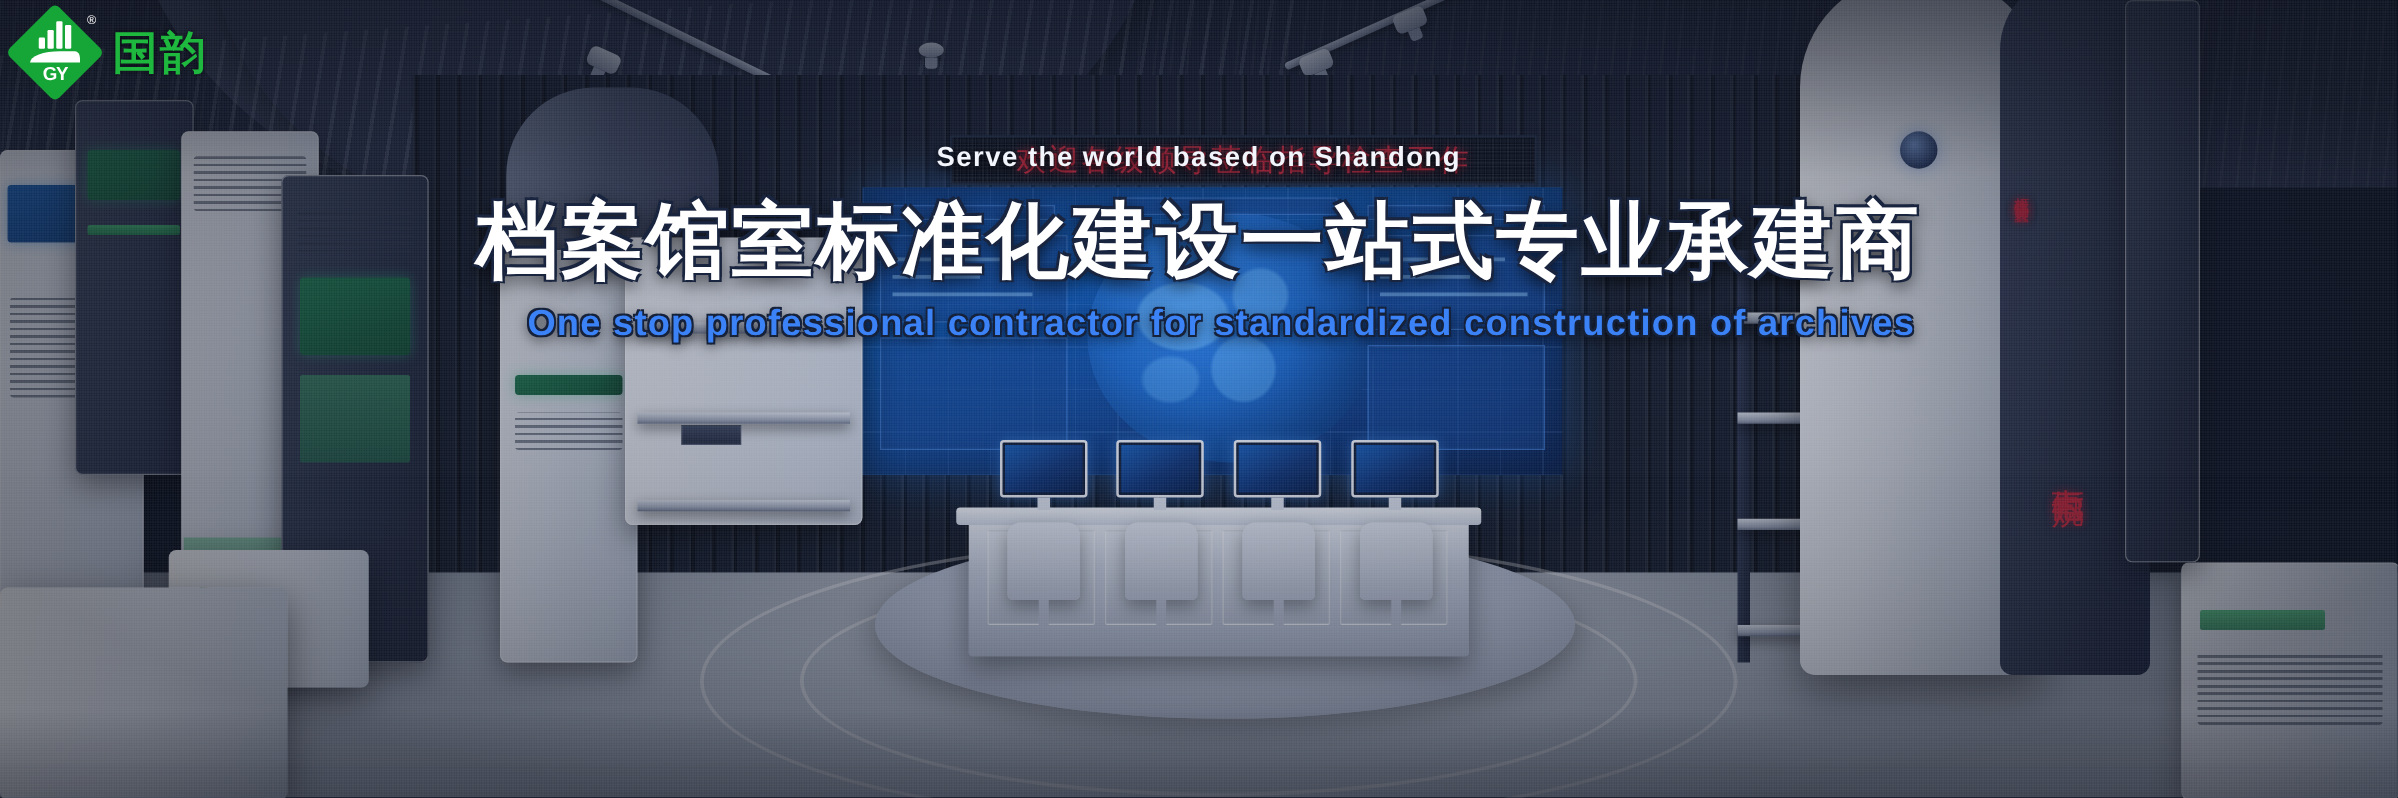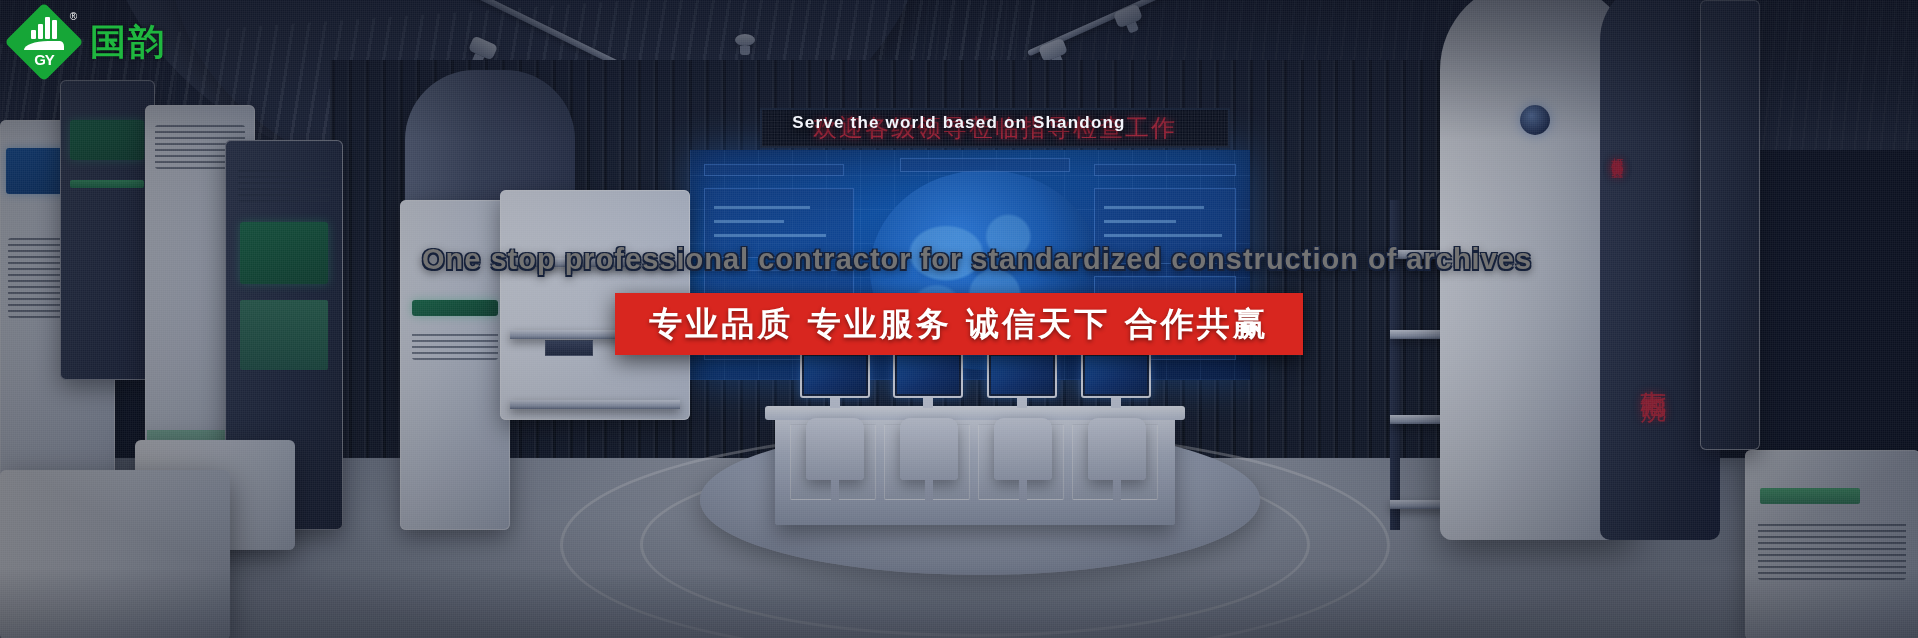--- a/index.html
+++ b/index.html
@@ -371,40 +371,40 @@
   .tagline{
     position:absolute; left:0; right:0; top:48px;
     text-align:center;
     color:#ffffff; font-size:40px; font-weight:bold; letter-spacing:6px;
     font-family:"DejaVu Sans", sans-serif;
     text-shadow: 0 2px 10px rgba(0,0,0,.85), 0 0 24px rgba(0,0,0,.6);
   }
   .tagline-en{
     position:absolute; left:0; right:0; top:113px;
     text-align:center;
-    color:#f2f5fb; font-size:17px; font-weight:bold; letter-spacing:1.2px;
+    color:#f2f5fb; font-size:22px; font-weight:bold; letter-spacing:1.2px;
     font-family:"Liberation Sans", sans-serif;
     text-shadow: 0 2px 8px rgba(0,0,0,.9);
   }
   .headline{
     position:absolute; left:0; right:0; top:148px;
     text-align:center;
     color:#ffffff;
     font-size:66px; font-weight:bold; letter-spacing:2px;
     font-family:"DejaVu Sans", sans-serif;
     text-shadow:
       -2px -2px 0 #19243f, 2px -2px 0 #19243f,
       -2px  2px 0 #19243f, 2px  2px 0 #19243f,
        0    4px 14px rgba(0,0,0,.8);
     white-space:nowrap;
   }
   .headline-en{
     position:absolute; left:0; right:0; top:243px;
     text-align:center;
-    color:#737373; font-size:29px; font-weight:bold; letter-spacing:1px;
+    color:#3b82f6; font-size:29px; font-weight:bold; letter-spacing:1px;
     font-family:"Liberation Sans", sans-serif;
     text-shadow:
       -1.5px -1.5px 0 #16213a, 1.5px -1.5px 0 #16213a,
       -1.5px  1.5px 0 #16213a, 1.5px  1.5px 0 #16213a,
        0 3px 10px rgba(0,0,0,.8);
     white-space:nowrap;
     padding-left:36px;
   }
   .cta-wrap{
     position:absolute; left:0; right:0; top:293px;
@@ -572,19 +572,17 @@
         <div class="logo-swoosh"></div>
         <div class="logo-gy">GY</div>
       </div>
       <div class="logo-r">®</div>
     </div>
     <div class="logo-name">国韵</div>
   </div>
 
   <div class="overlay">
     <div class="tagline-en">Serve the world based on Shandong</div>
+    <div class="headline">档案馆室标准化建设一站式专业承建商</div>
     <div class="headline-en">One stop professional contractor for standardized construction of archives</div>
-    <div class="cta-wrap">
-      <button class="cta">专业品质  专业服务  诚信天下  合作共赢</button>
-    </div>
   </div>
 
 </div>
 
 </body></html>

